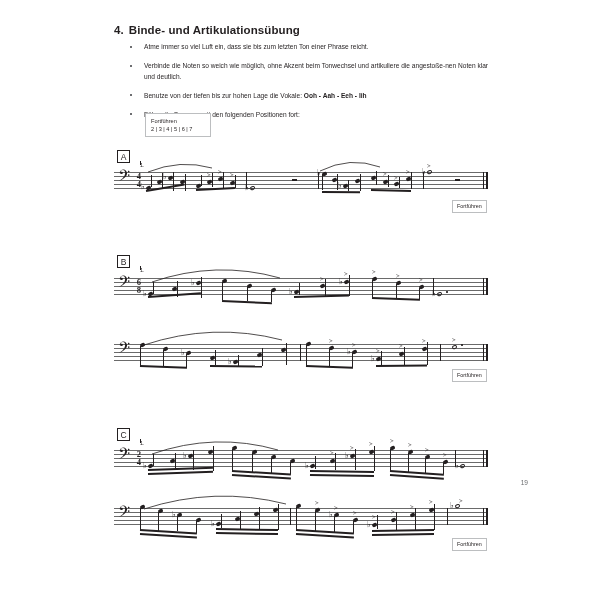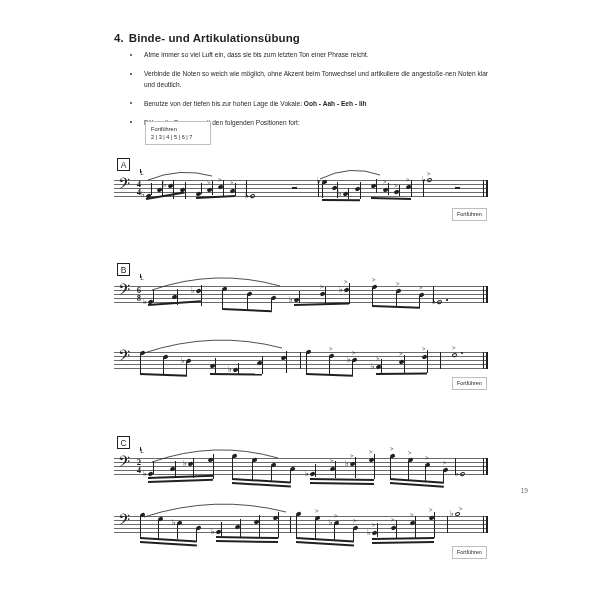--- a/index.html
+++ b/index.html
@@ -10,21 +10,21 @@
   body {
     width: 600px;
     height: 600px;
     position: relative;
     font-family: "Liberation Sans", sans-serif;
     color: #231f20;
     overflow: hidden;
   }
   .page {
     position: absolute;
-    left: 0; top: 8px;
+    left: 0; top: 0;
     width: 600px; height: 512px;
     background: #fff;
   }
 
   
   .heading {
     position: absolute;
     left: 114px;
     top: 24px;
     font-size: 11.5px;

